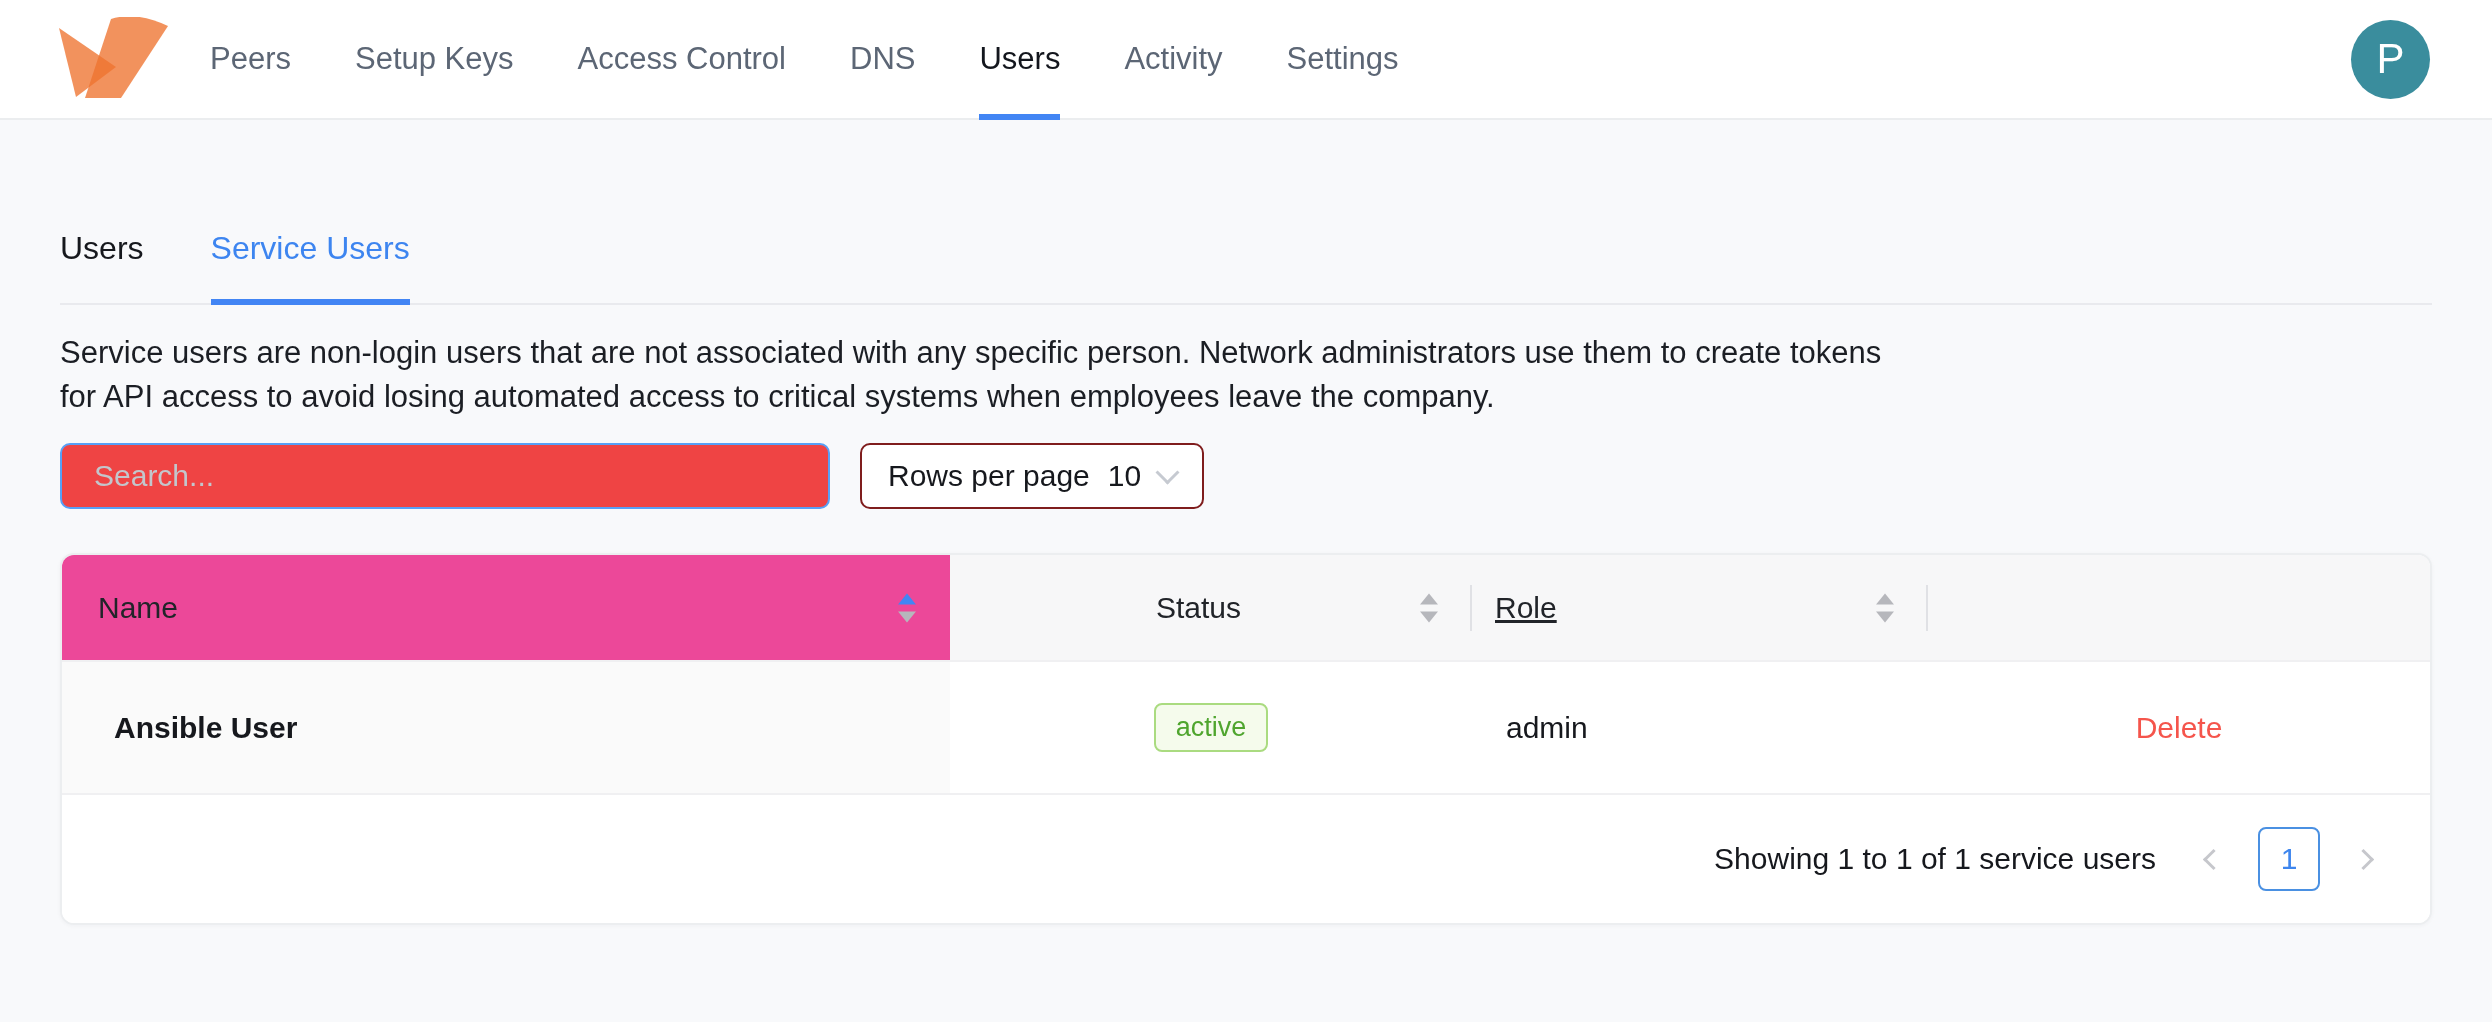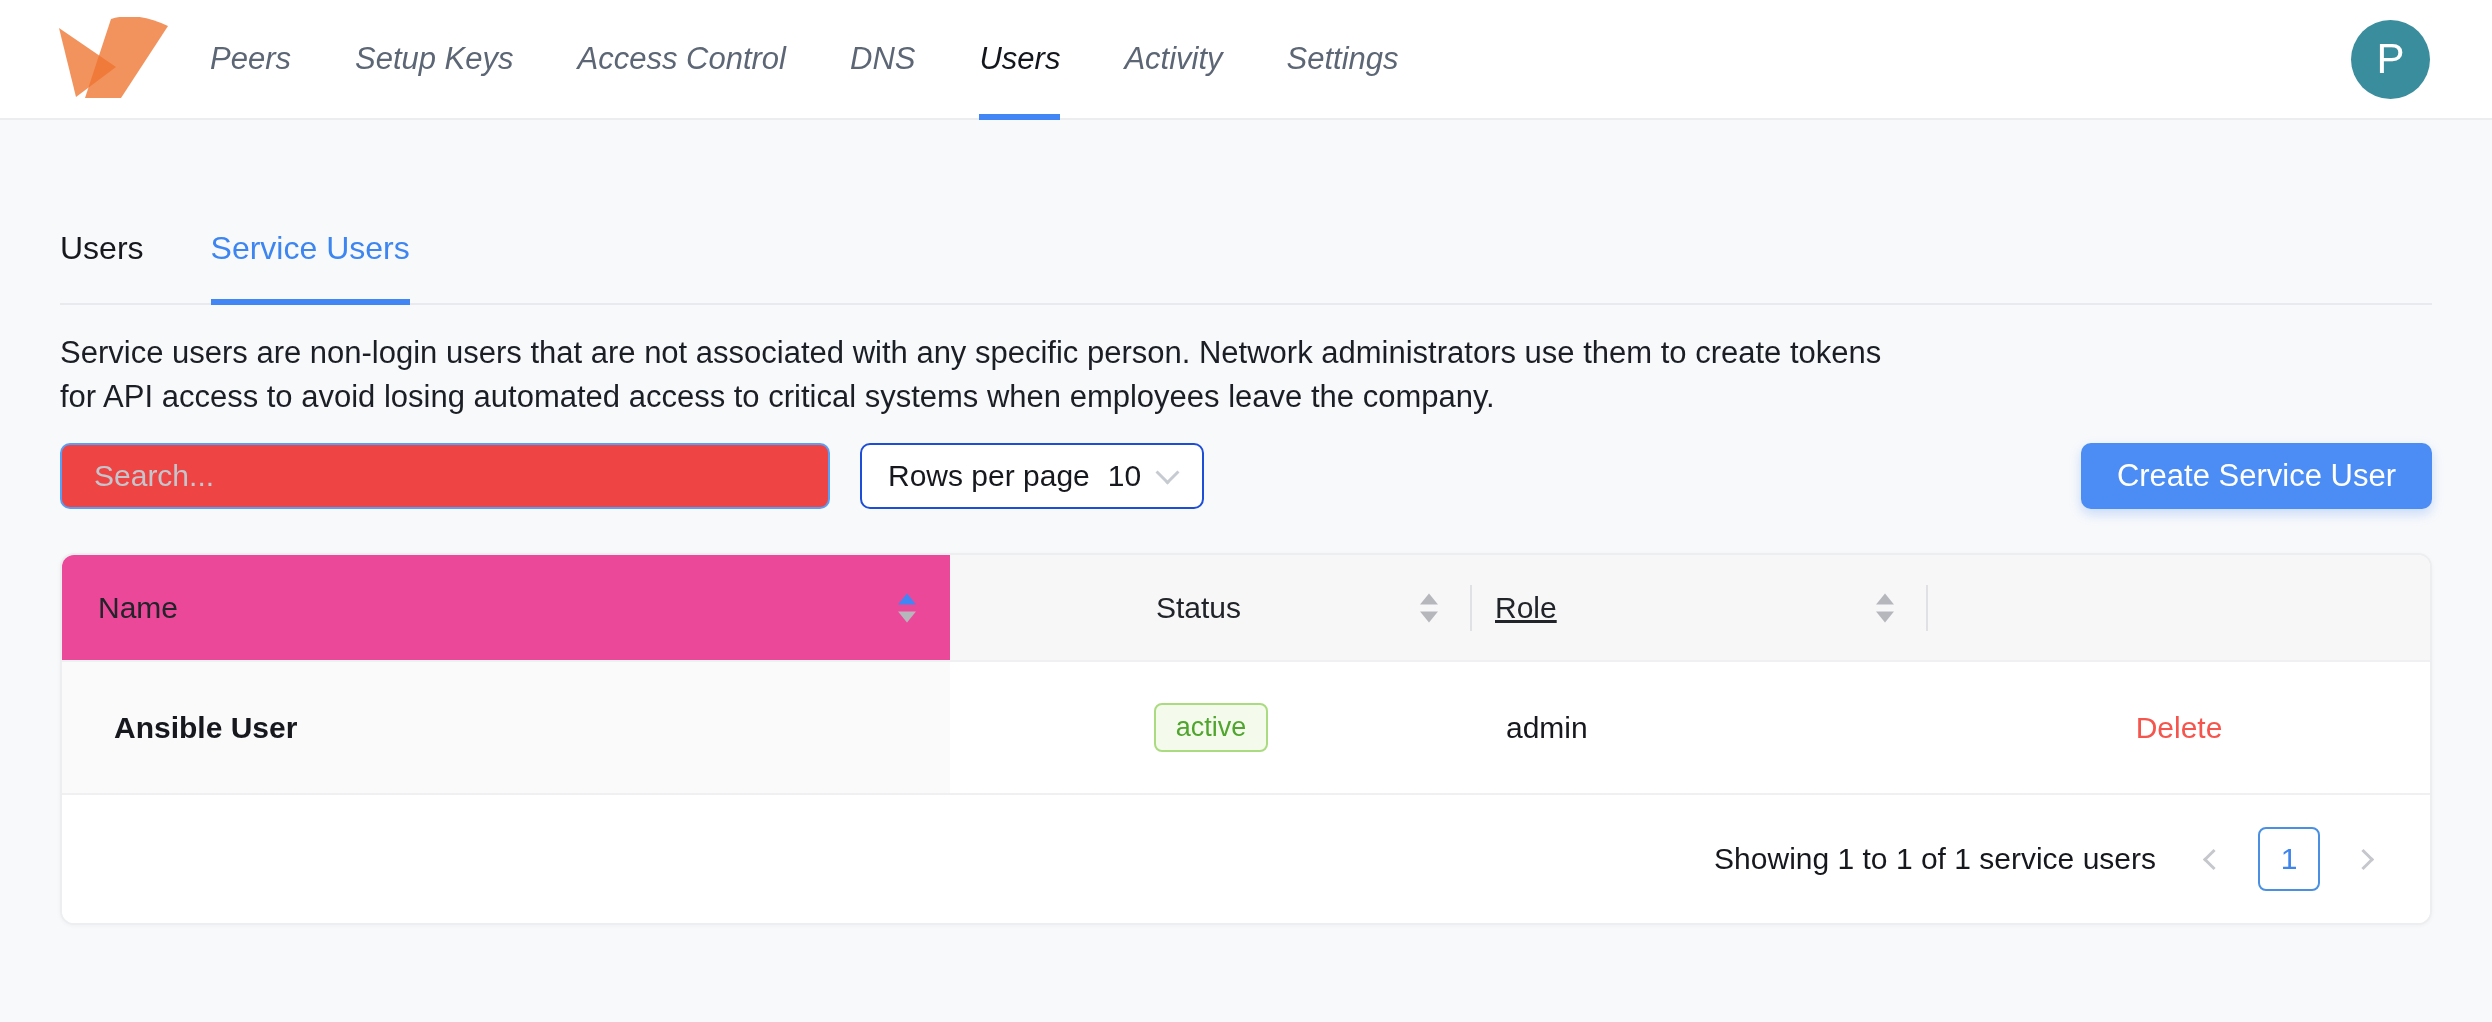--- a/index.html
+++ b/index.html
@@ -12,21 +12,21 @@
   }
 
   
   .navbar {
     position:absolute; top:0; left:0; width:2492px; height:120px;
     background:#ffffff; border-bottom:2px solid #ebedef;
     display:flex; align-items:center;
     padding:0 62px 0 58px;
   }
   .logo { width:112px; height:84px; margin-right:40px; cursor:pointer; flex:0 0 auto; }
-  .nav-links { display:flex; gap:64px; height:100%; align-items:stretch;font-style:italic; }
+  .nav-links { display:flex; gap:64px; height:100%; align-items:stretch; }
   .nav-link {
     display:flex; align-items:center; position:relative;
     font-size:31px; color:#5c6675; cursor:pointer; white-space:nowrap;
   }
   .nav-link.active { color:#13161d; }
   .nav-link.active::after {
     content:''; position:absolute; left:0; right:0; bottom:-2px; height:6px;
     background:#4285f4;
   }
   .avatar {
@@ -55,21 +55,21 @@
   .controls { margin-top:24px; display:flex; align-items:center; height:66px; }
   .search-input {
     width:770px; height:66px; background:#ef4444;
     border:2px solid #57a0f7; border-radius:10px;
     font-family:"Liberation Sans", sans-serif;
     font-size:30px; padding:0 32px; color:#16181d; outline:none;
   }
   .search-input::placeholder { color:#c3c6cc; }
   .rows-select {
     margin-left:30px; height:66px; background:#fff;
-    border:2px solid #1d4ed8; border-radius:10px;
+    border:2px solid #7f1d1d; border-radius:10px;
     display:flex; align-items:center; gap:18px; padding:0 26px;
     font-size:30px; color:#16181d; cursor:pointer;
   }
   .chev-down {
     width:17px; height:17px; margin-top:-8px;
     border-right:3px solid #c6cad1; border-bottom:3px solid #c6cad1;
     transform:rotate(45deg);
   }
   .create-btn {
     margin-left:auto; height:66px; padding:0 36px;
@@ -184,21 +184,20 @@
     <div>for API access to avoid losing automated access to critical systems when employees leave the company.</div>
   </div>
 
   <div class="controls">
     <input class="search-input" type="text" placeholder="Search..." style="">
     <div class="rows-select">
       <span>Rows per page</span>
       <span>10</span>
       <span class="chev-down"></span>
     </div>
-    <button class="create-btn">Create Service User</button>
   </div>
 
   <div class="table-card">
 
     <div class="t-grid t-header">
       <div class="th th-name">
         <span>Name</span>
         <span class="sorter">
           <span class="tri-up on"></span>
           <span class="tri-down"></span>

